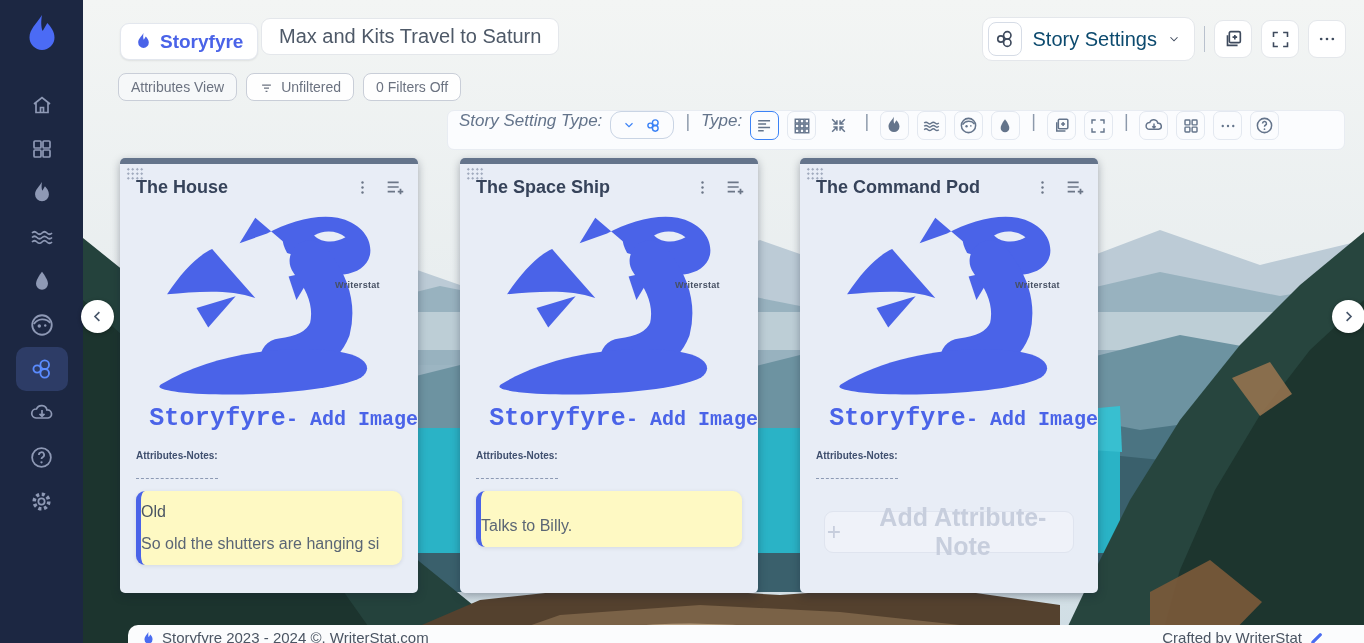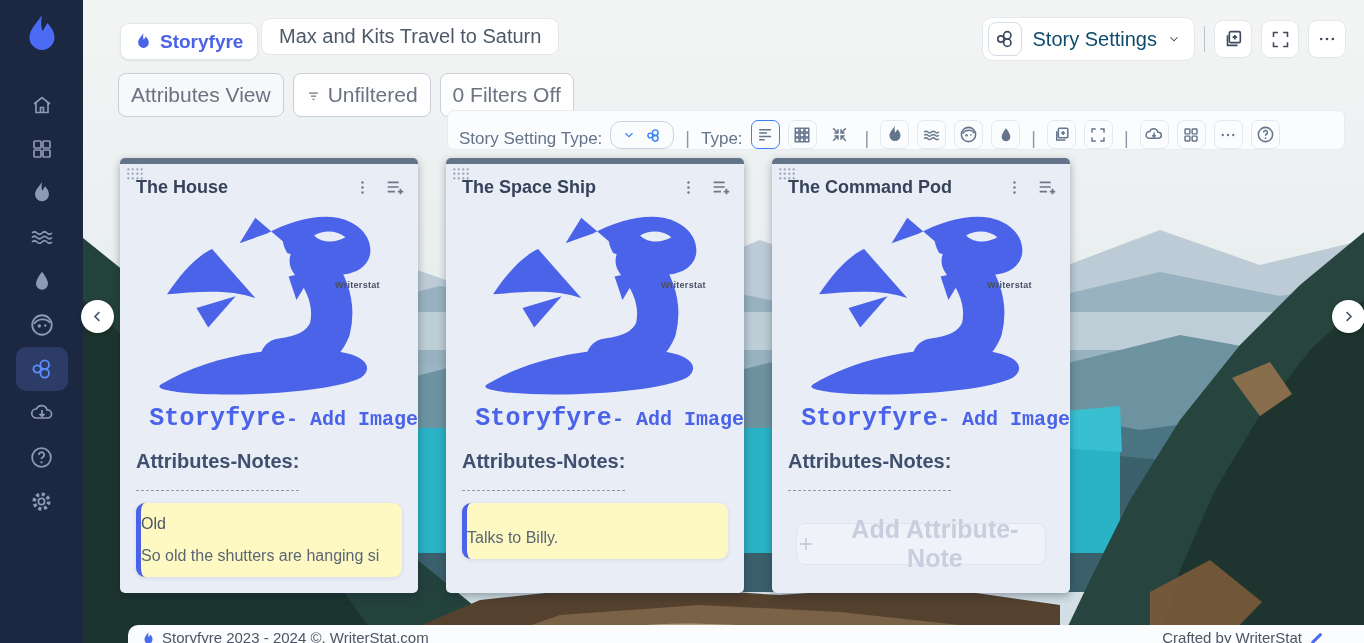--- a/index.html
+++ b/index.html
@@ -42,55 +42,55 @@
   .settings-pill{display:flex;align-items:center;gap:10px;background:rgba(255,255,255,.95);border:1px solid #e4e7eb;
             border-radius:10px;height:44px;padding:0 13px 0 5px;cursor:pointer;}
   .settings-pill .iconbox{width:34px;height:34px;border:1px solid #d6dce6;border-radius:8px;display:flex;align-items:center;justify-content:center;}
   .settings-pill .label{font-size:20px;font-weight:500;color:#0c4a6e;}
   .vdivider{width:1px;height:26px;background:#b9c1cd;}
   .sq-btn{width:38px;height:38px;background:rgba(255,255,255,.95);border:1px solid #e4e7eb;border-radius:9px;
             display:flex;align-items:center;justify-content:center;cursor:pointer;}
   .sq-btn svg,.settings-pill svg{stroke:#3e4a5d;fill:none;stroke-width:1.8;}
 
   .pills-row{position:absolute;left:118px;top:73px;z-index:6;display:flex;gap:9px;}
-  .pill{display:flex;align-items:center;gap:7px;height:44px;padding:0 12px;border-radius:8px;
-        background:rgba(246,248,250,.9);border:1px solid #c9ced8;font-size:21px;color:var(--txt-gray);cursor:pointer;}
+  .pill{display:flex;align-items:center;gap:7px;height:28px;padding:0 12px;border-radius:8px;
+        background:rgba(246,248,250,.9);border:1px solid #c9ced8;font-size:14px;color:var(--txt-gray);cursor:pointer;}
   .pill.white{background:rgba(255,255,255,.92);}
   .pill svg{stroke:var(--txt-gray);fill:none;stroke-width:2;}
 
   
   .toolbar{position:absolute;left:447px;top:110px;width:898px;height:40px;z-index:6;
            background:rgba(251,252,254,.95);border:1px solid #e8ecf2;border-radius:7px;
-           display:flex;align-items:flex-end;padding:0 11px;gap:8px;font-size:17px;color:var(--slate);}
+           display:flex;align-items:flex-start;padding:0 11px;gap:8px;font-size:17px;color:var(--slate);font-style:italic;}
   .tb-pill{display:flex;align-items:center;gap:9px;border:1px solid #c9d4e4;border-radius:11px;height:28px;padding:0 11px;cursor:pointer;}
   .tb-pill svg{stroke:#3b82f6;fill:none;stroke-width:2;}
   .tb-div{color:#8c99ab;font-size:18px;padding:0 3px;}
   .vbtn{width:29px;height:29px;border-radius:7px;border:1px solid #e3e8f0;display:flex;align-items:center;justify-content:center;cursor:pointer;background:transparent;}
   .vbtn.noborder{border-color:transparent;}
   .vbtn.active{border:1.6px solid #3b82f6;}
   .vbtn svg{stroke:var(--slate);fill:none;stroke-width:1.9;}
   .vbtn.filled svg{fill:var(--slate);stroke:none;}
 
   
-  .cards{position:absolute;left:120px;top:158px;z-index:4;display:flex;gap:28px;}
+  .cards{position:absolute;left:120px;top:158px;z-index:4;display:flex;gap:42px;}
   .card{width:298px;height:435px;background:var(--card-bg);border-radius:5px;position:relative;
         box-shadow:0 3px 8px rgba(20,30,50,.35);}
   .card .topbar{height:6px;background:var(--card-topbar);border-radius:5px 5px 0 0;}
   .drag-handle{position:absolute;top:9px;left:6px;width:18px;height:14px;
         background-image:radial-gradient(#9aa4b8 1px,transparent 1.1px);background-size:4.5px 4.5px;cursor:grab;}
   .card-head{display:flex;align-items:center;padding:12px 12px 0 16px;}
   .card-title{font-size:18px;font-weight:600;color:#36435a;flex:1;}
   .card-actions{display:flex;align-items:center;gap:13px;}
   .card-actions svg{stroke:#6b7687;fill:none;stroke-width:1.9;cursor:pointer;}
   .dragon-wrap{position:relative;width:260px;height:196px;margin:8px auto 0;}
   .watermark{position:absolute;left:196px;top:74px;font-size:9px;font-weight:700;color:#465062;letter-spacing:.3px;}
   .caption{text-align:right;margin-top:2px;color:var(--accent);cursor:pointer;font-family:Liberation Mono, monospace;}
   .caption .brand{font-size:25px;font-weight:800;letter-spacing:.2px;}
   .caption .suffix{font-size:20px;font-weight:700;}
-  .attr-label{display:inline-block;margin:17px 0 0 16px;font-size:20px;font-weight:600;color:#3f4f6e;
+  .attr-label{display:inline-block;margin:17px 0 0 16px;font-size:10px;font-weight:600;color:#3f4f6e;
         border-bottom:1.5px dashed #8d9ab4;padding-bottom:17px;cursor:pointer;}
   .note-box{margin:12px 16px 0;background:#fef9c3;border-radius:9px;border-left:5px solid var(--accent);
         padding:12px 0;box-shadow:0 1px 4px rgba(30,40,60,.10);cursor:text;}
   .note-title{font-size:16px;color:#4b5563;}
   .note-body{font-size:16px;color:#5b6675;margin-top:14px;white-space:nowrap;overflow:hidden;}
   .add-note-btn{display:flex;align-items:center;justify-content:center;gap:10px;margin:32px 24px 0;
         height:42px;border:1px solid #dfe4ef;border-radius:9px;background:rgba(255,255,255,.3);
         font-size:25px;font-weight:700;color:#c7cedd;cursor:pointer;}
   .add-note-btn svg{stroke:#c7cedd;stroke-width:2.4;fill:none;}
 

